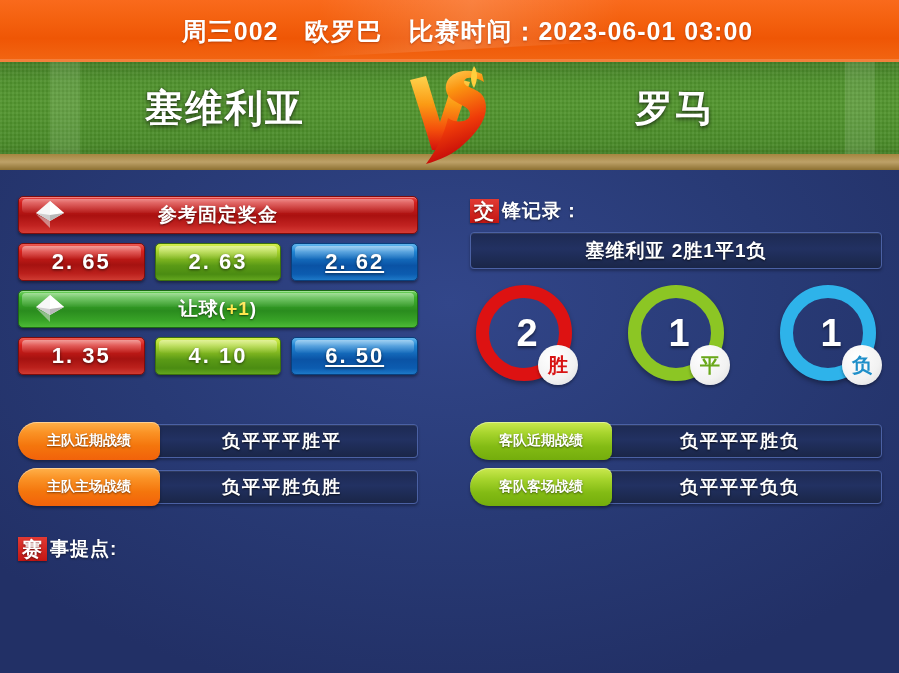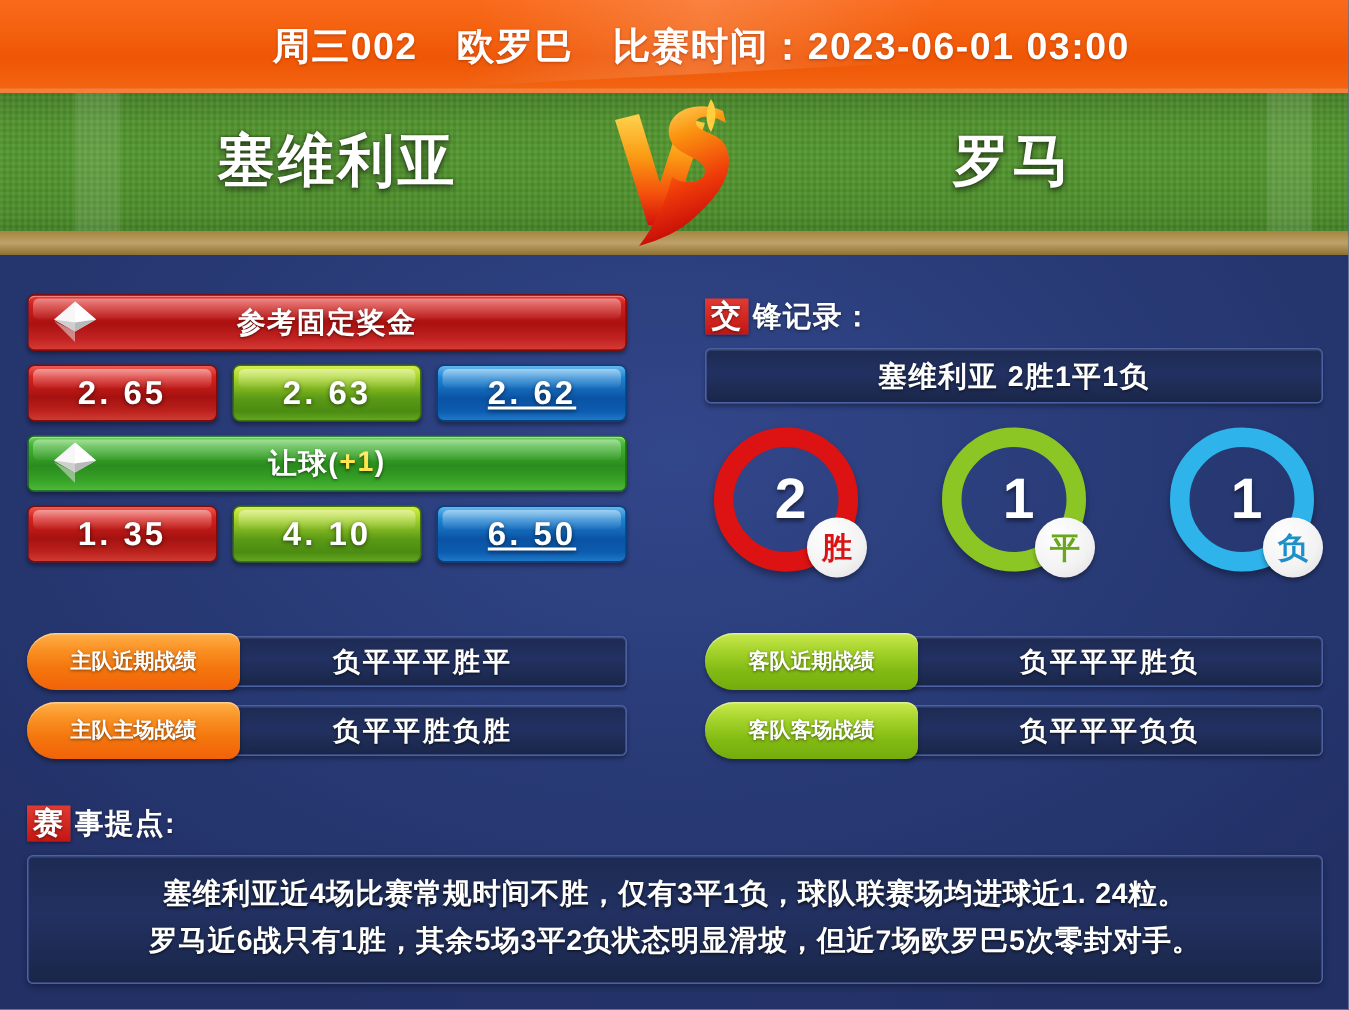--- a/index.html
+++ b/index.html
@@ -399,19 +399,15 @@
       <div class="form-track">负平平平负负</div>
       <div class="form-tag lime">客队客场战绩</div>
     </div>
   </div>
 
   <div class="tips">
     <div class="sec-label">
       <span class="boxchar">赛</span>
         <span>事提点:</span>
     </div>
-    <div class="tips-box">
-      <div class="tips-line">塞维利亚近4场比赛常规时间不胜，仅有3平1负，球队联赛场均进球近1. 24粒。</div>
-      <div class="tips-line">罗马近6战只有1胜，其余5场3平2负状态明显滑坡，但近7场欧罗巴5次零封对手。</div>
-    </div>
   </div>
 
 </div>
 
 </body></html>

